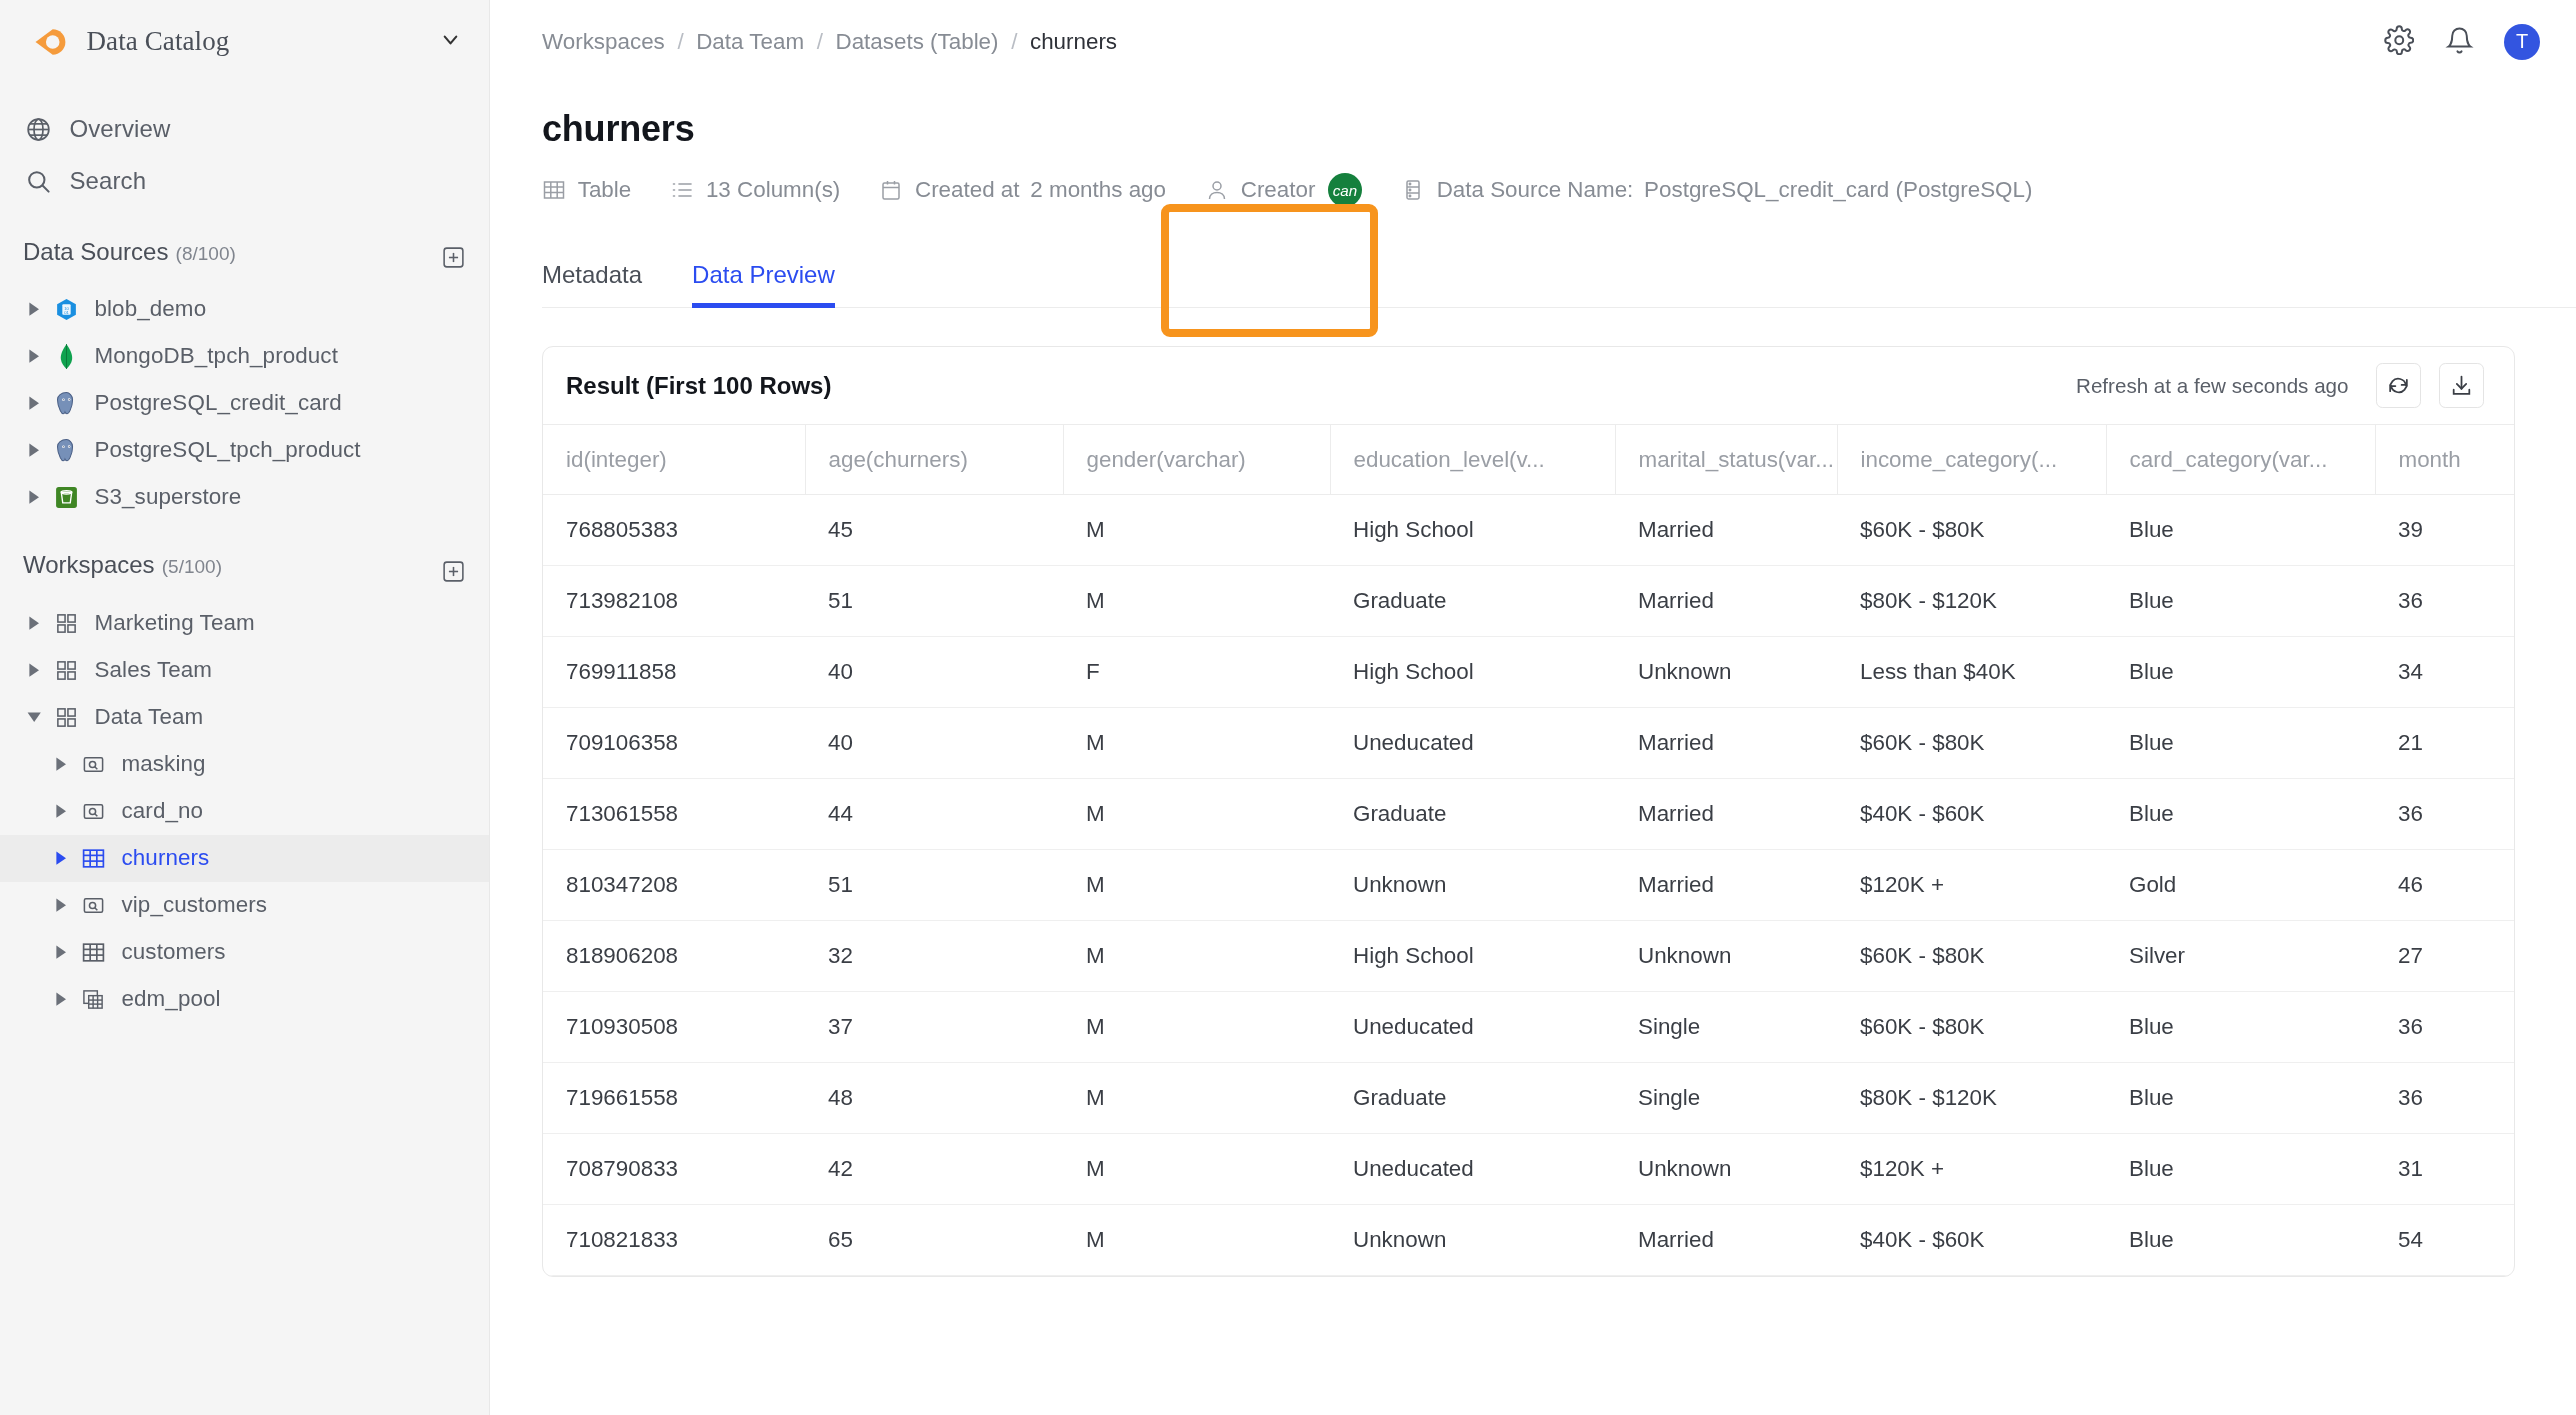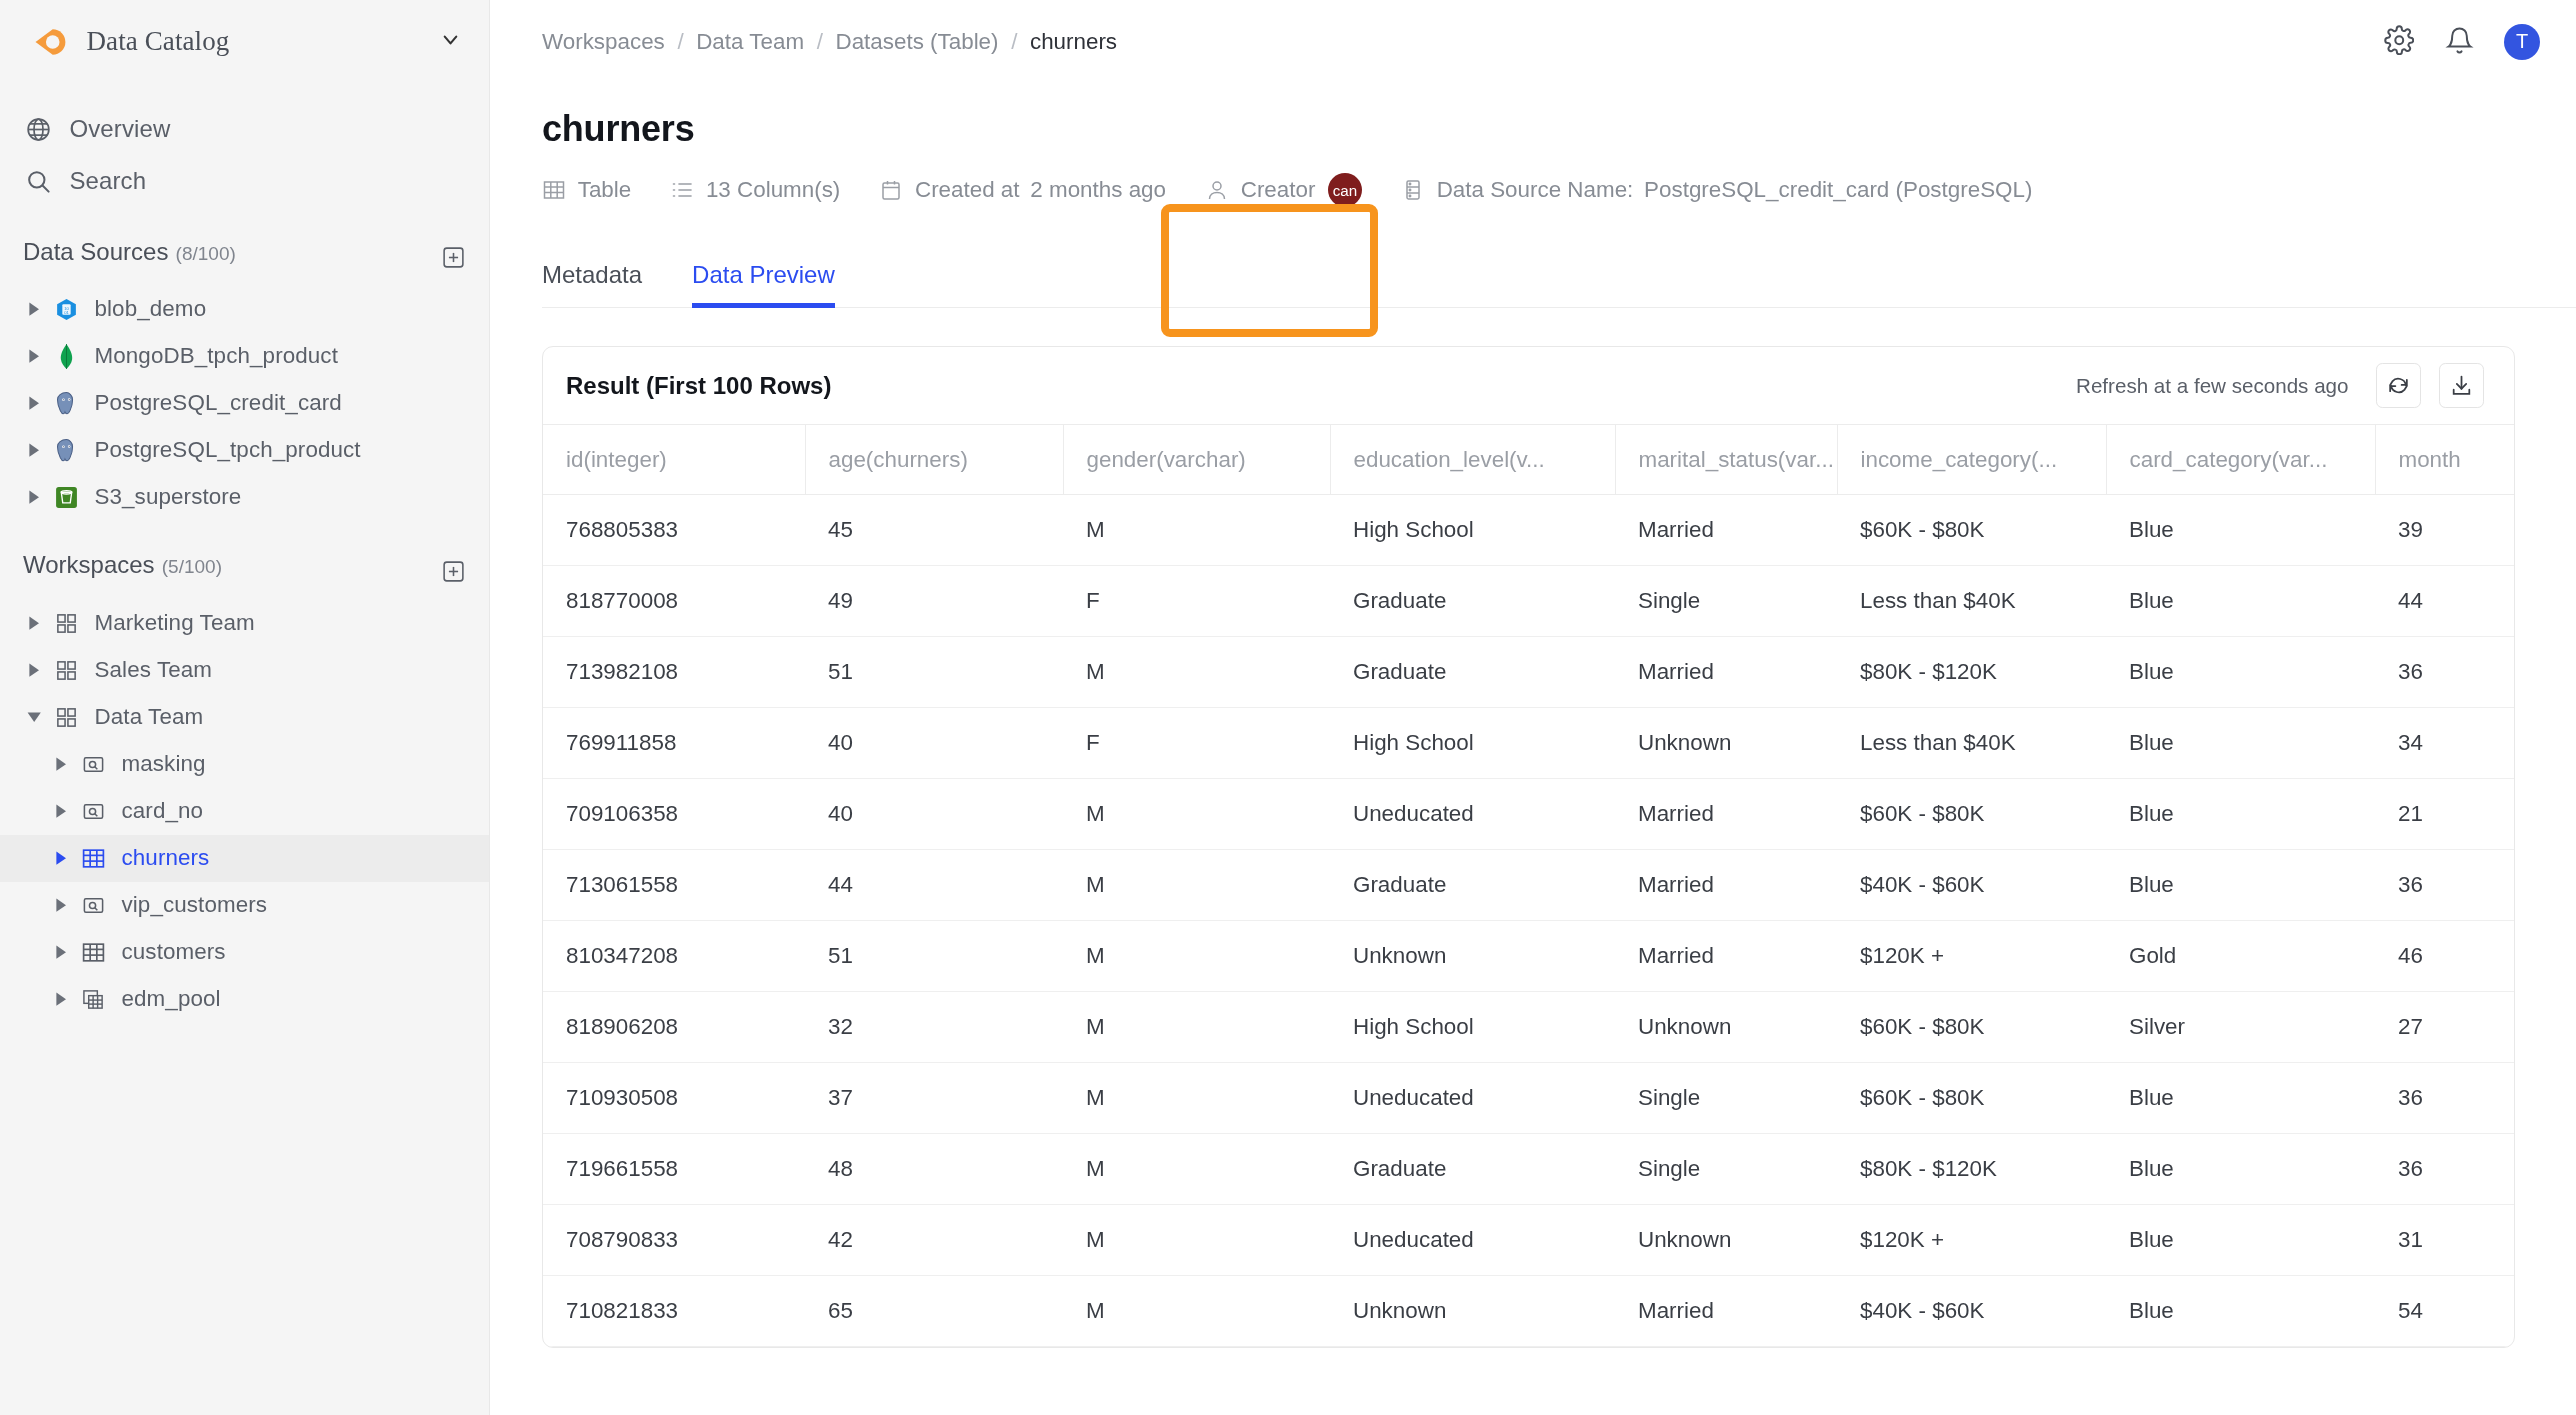--- a/index.html
+++ b/index.html
@@ -97,23 +97,23 @@
   .meta-row {
     display: flex; align-items: center;
     padding-left: 52px; margin-top: 23px; gap: 0px;
     font-size: 22.4px; color: #878c94;
   }
   .meta-item { display: flex; align-items: center; margin-right: 39px; white-space: nowrap; }
   .meta-item .mic { display: flex; align-items: center; margin-right: 11.7px; }
   .meta-val { margin-left: 10.8px; color: #878c94; }
   .creator-avatar {
     width: 34px; height: 34px; border-radius: 50%;
-    background: #7f1d1d; color: #fff;
+    background: #15803d; color: #fff;
     display: flex; align-items: center; justify-content: center;
-    font-size: 15.2px; margin-left: 12.6px;
+    font-size: 15.2px; margin-left: 12.6px; font-style: italic;
   }
 
   .tabs-wrap { position: relative; margin-top: 36px; padding-left: 52px; }
   .tabs {
     display: flex; align-items: flex-end; gap: 0;
     border-bottom: 0.9px solid #ececec;
     height: 65px;
     margin-right: 0;
   }
   .tab {
@@ -636,30 +636,20 @@
               <td>768805383</td>
               <td>45</td>
               <td>M</td>
               <td>High School</td>
               <td>Married</td>
               <td>$60K - $80K</td>
               <td>Blue</td>
               <td>39</td>
             </tr>
           <tr>
-              <td>818770008</td>
-              <td>49</td>
-              <td>F</td>
-              <td>Graduate</td>
-              <td>Single</td>
-              <td>Less than $40K</td>
-              <td>Blue</td>
-              <td>44</td>
-            </tr>
-          <tr>
               <td>713982108</td>
               <td>51</td>
               <td>M</td>
               <td>Graduate</td>
               <td>Married</td>
               <td>$80K - $120K</td>
               <td>Blue</td>
               <td>36</td>
             </tr>
           <tr>

